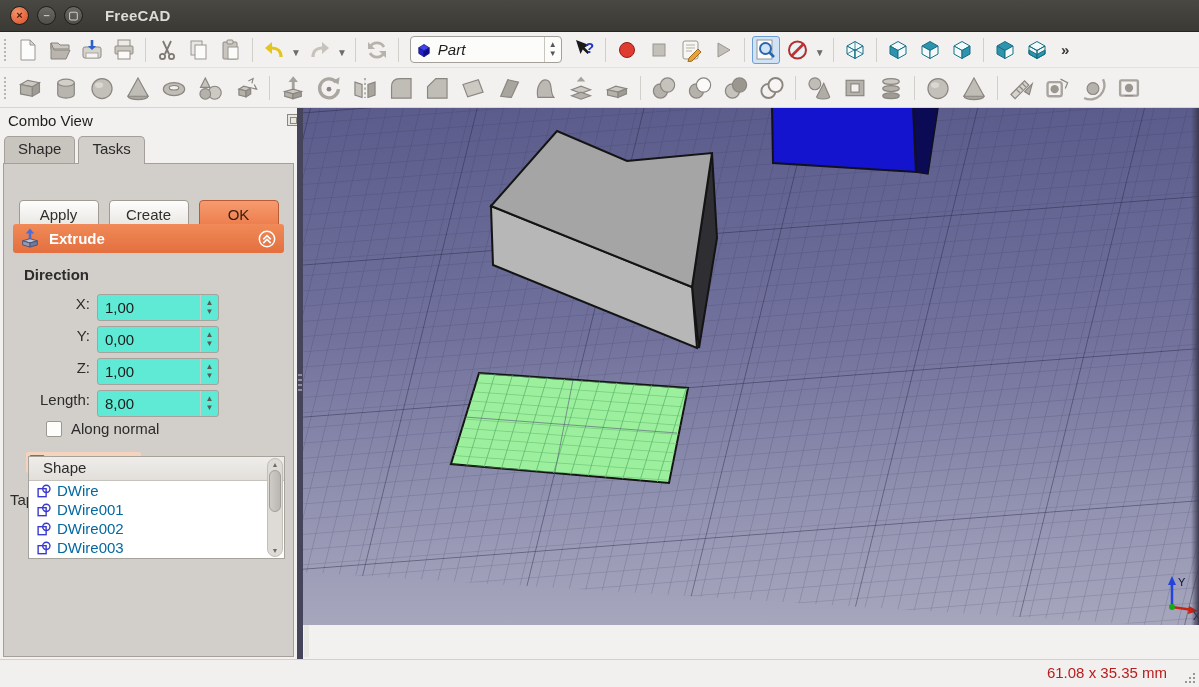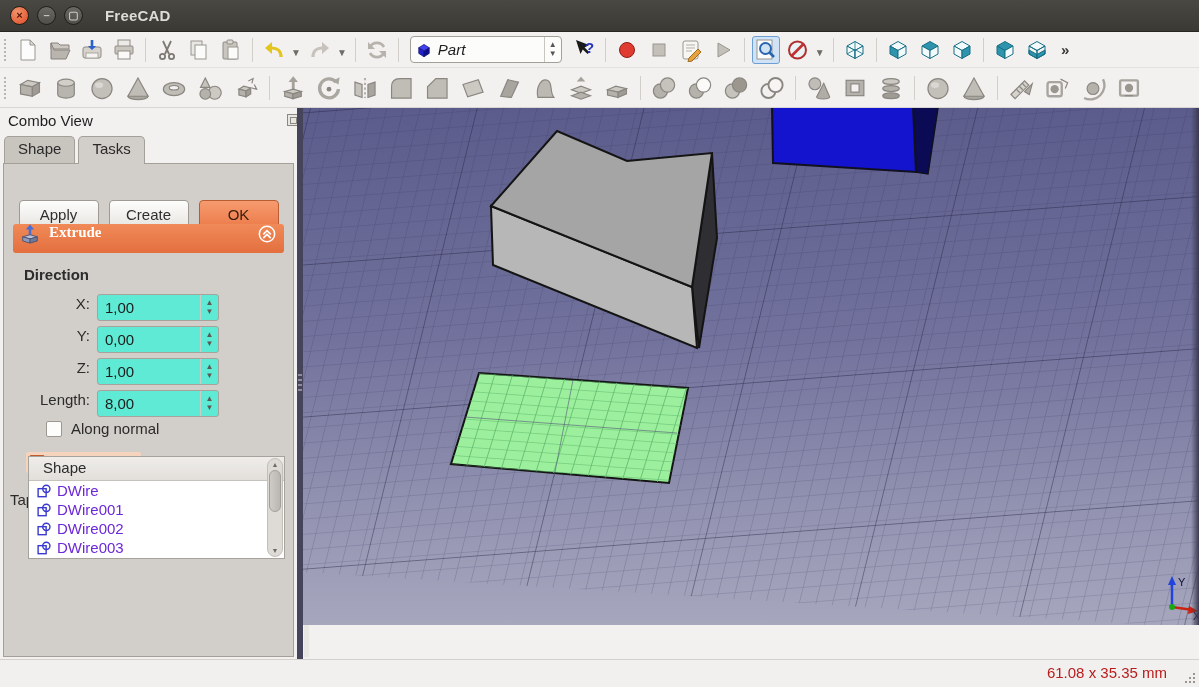--- a/index.html
+++ b/index.html
@@ -48,42 +48,42 @@
   .tab.active{background:#d2cec9;height:28px;position:relative;z-index:2;}
   .taskarea{position:absolute;left:3px;top:55px;width:291px;height:494px;background:#d2cec9;
             border:1px solid #a49f99;}
   .pscroll{position:absolute;right:-2px;top:55px;width:5px;height:494px;background:#e9e7e3;}
   .btnrow{position:absolute;left:0;top:16px;width:100%;display:flex;justify-content:center;gap:10px;margin-top:20px;}
   .btn{min-width:80px;height:29px;border:1px solid #9f9b94;border-radius:4px;
        background:linear-gradient(#fdfdfc,#e7e5e1);padding:0 12px;color:#2f2f2f;
        display:flex;align-items:center;justify-content:center;}
   .btn.ok{background:linear-gradient(#f69b6f,#ec7a49);border-color:#b85c33;color:#3c1c09;}
   .exhdr{position:absolute;left:9px;top:60px;width:271px;height:29px;border-radius:3px;
-         background:linear-gradient(#f08a58,#e46f3f);display:flex;align-items:flex-start;color:#fff;font-weight:bold;font-family:Liberation Serif, serif;}
+         background:linear-gradient(#f08a58,#e46f3f);display:flex;align-items:center;color:#fff;font-weight:bold;}
   .exhdr svg.exic{width:22px;height:22px;margin:0 8px 0 6px;}
   .exhdr .collapse{margin-left:auto;margin-right:7px;width:20px;height:20px;}
   .groupheading{position:absolute;left:20px;top:102px;font-weight:bold;color:#2c2c2c;}
   .spinrow{position:absolute;left:0;height:27px;display:flex;align-items:center;width:100%;}
   .spinrow .lab{width:93px;text-align:right;padding-right:7px;color:#2c2c2c;}
   .spin{position:relative;width:122px;height:27px;background:#5eead4;border:1px solid #a6a29c;border-radius:3px;margin-top:8px;}
   .spin input{position:absolute;left:0;top:0;width:100%;height:100%;border:none;background:transparent;
               font:inherit;color:#1c1c1c;padding:0 22px 0 7px;outline:none;}
   .spin .arrows{position:absolute;right:0;top:0;width:18px;height:100%;border-left:1px solid #cfccc6;
                 display:flex;flex-direction:column;align-items:center;justify-content:space-around;
                 font-size:8px;color:#5d5a55;line-height:1;padding:3px 0;}
   .check{width:16px;height:16px;border:1px solid #9c988f;border-radius:2px;background:#fdfdfc;
          display:inline-flex;align-items:center;justify-content:center;font-size:12px;color:transparent;}
   .check.checked{background:#e97240;border-color:#c35a2d;color:#fff;}
   .cbrow{position:absolute;display:flex;align-items:center;gap:9px;}
   .cs-high{background:#f6d3bd;padding:2px 7px 2px 3px;border-radius:2px;display:flex;align-items:center;gap:9px;color:#7c4a23;}
   .listbox{position:absolute;left:24px;top:292px;width:257px;height:103px;background:#fff;
            border:1px solid #a6a29c;overflow:hidden;}
   .listhdr{height:24px;background:linear-gradient(#efedea,#e2dfdb);border-bottom:1px solid #c6c2bc;
            padding:2px 0 0 14px;color:#2c2c2c;}
-  .listrow{height:19px;display:flex;align-items:center;padding-left:8px;gap:6px;color:#6d28d9;}
+  .listrow{height:19px;display:flex;align-items:center;padding-left:8px;gap:6px;color:#0369a1;}
   .listrow svg{width:14px;height:14px;}
   .lscroll{position:absolute;right:1px;top:1px;width:16px;height:99px;background:#dedbd7;border-radius:8px;
            border:1px solid #c2bfb9;display:flex;flex-direction:column;align-items:center;font-size:7px;color:#6e6b65;}
   .lscroll .thumb{width:12px;height:42px;background:linear-gradient(90deg,#cfccc7,#bab6b0);border:1px solid #a29e98;
                   border-radius:6px;margin-top:2px;}
   .lscroll .up{margin-top:2px;} .lscroll .dn{margin-top:auto;margin-bottom:2px;}
   
   .splitter{position:absolute;left:297px;top:108px;width:6px;height:551px;background:#45445a;}
   .splitter .dots{position:absolute;left:1px;top:266px;width:4px;height:18px;
         background:repeating-linear-gradient(#8e8ba0 0 2px,transparent 2px 5px);}

